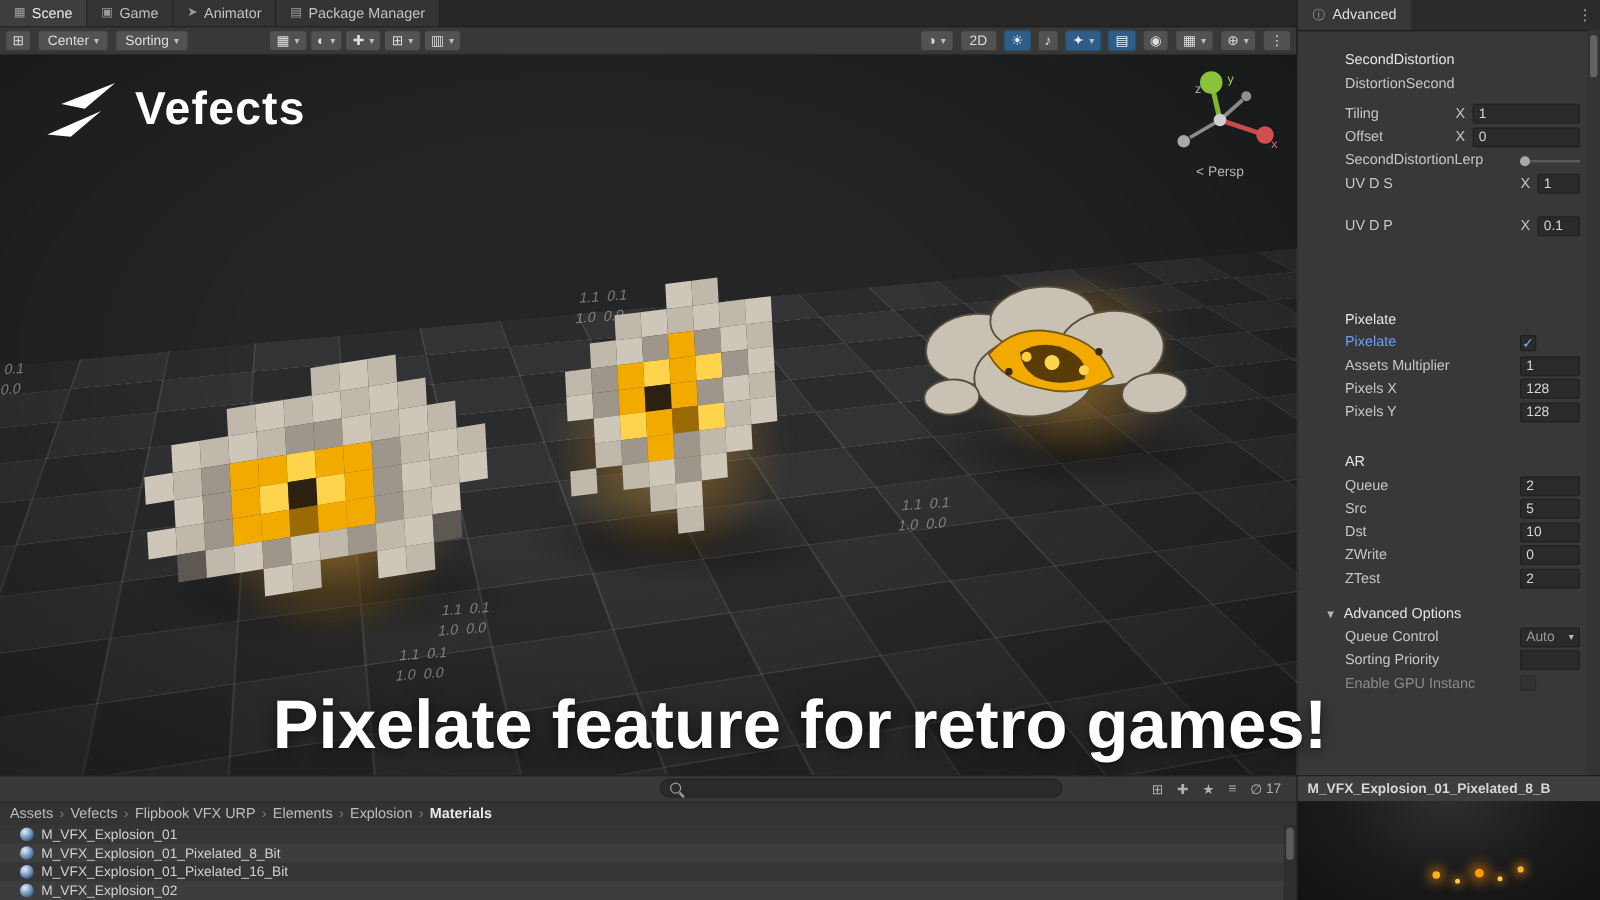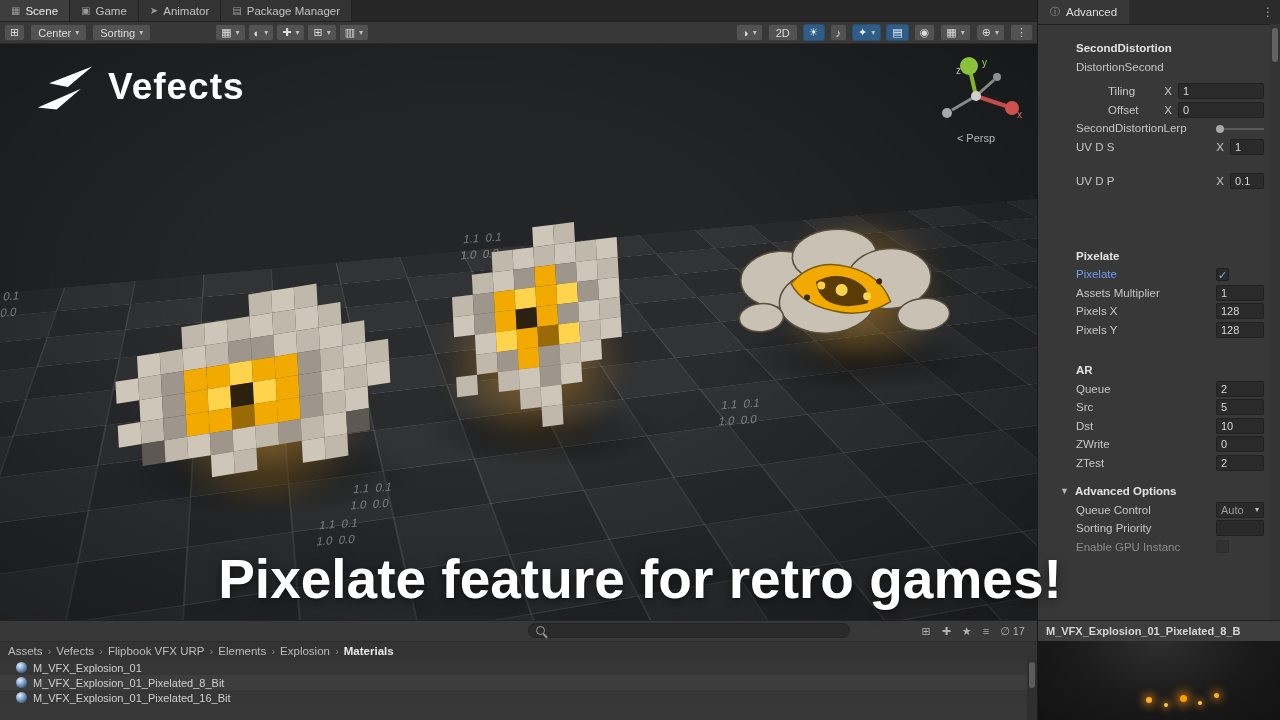--- a/index.html
+++ b/index.html
@@ -85,23 +85,23 @@
   .inspector{position:absolute;left:1038px;top:0;width:242px;height:620px;background:#383838;
              box-sizing:border-box;overflow:hidden;}
   .itabbar{height:24px;background:#2b2b2b;display:flex;align-items:center;
            border-bottom:1px solid #1f1f1f;position:relative;}
   .itab{height:100%;display:flex;align-items:center;gap:6px;padding:0 12px;background:#383838;
         color:#dedede;font-size:11.5px;box-sizing:border-box;}
   .ikebab{position:absolute;right:6px;color:#a8a8a8;}
   .ibody{padding:14px 0 0 0;}
   .irow{display:flex;align-items:center;height:18.5px;padding:0 16px 0 38px;font-size:11.5px;
         color:#c6c6c6;box-sizing:border-box;}
-  .irow.indent2{padding-left:70px;}
+  .irow.indent2{padding-left:38px;}
   .irow.adv{padding-left:22px;gap:6px;}
-  .hdr{font-weight:bold;color:#e3e3e3;}
+  .hdr{font-weight:normal;color:#e3e3e3;}
   .lbl{flex:1;white-space:nowrap;overflow:hidden;}
   .lbl.blue{color:#6f9df1;}
   .lbl.dim{color:#8b8b8b;}
   .axis{margin-right:6px;flex:none;}
   .f{box-sizing:border-box;background:#2a2a2a;border:1px solid #212121;border-radius:2px;
      height:16px;line-height:14px;font-size:11px;color:#d6d6d6;padding:0 4px;flex:none;
      white-space:nowrap;overflow:hidden;}
   .f.w86{width:86px;} .f.w48{width:48px;} .f.w34{width:34px;}
   .f.dd{display:flex;align-items:center;justify-content:space-between;color:#9c9c9c;}
   .slot{width:48px;display:flex;align-items:center;flex:none;}
@@ -445,20 +445,24 @@
         <span>M_VFX_Explosion_01</span>
       </div>
       <div class="pitem">
         <span class="mat-icon"></span>
         <span>M_VFX_Explosion_01_Pixelated_8_Bit</span>
       </div>
       <div class="pitem">
         <span class="mat-icon"></span>
         <span>M_VFX_Explosion_01_Pixelated_16_Bit</span>
       </div>
+      <div class="pitem">
+        <span class="mat-icon"></span>
+        <span>M_VFX_Explosion_02</span>
+      </div>
 
     </div>
     <div class="plist-scroll">
         <div class="thumb"></div>
       </div>
   </div>
 
   <div class="vdivider"></div>
   <div class="inspector">
     <div class="itabbar">

